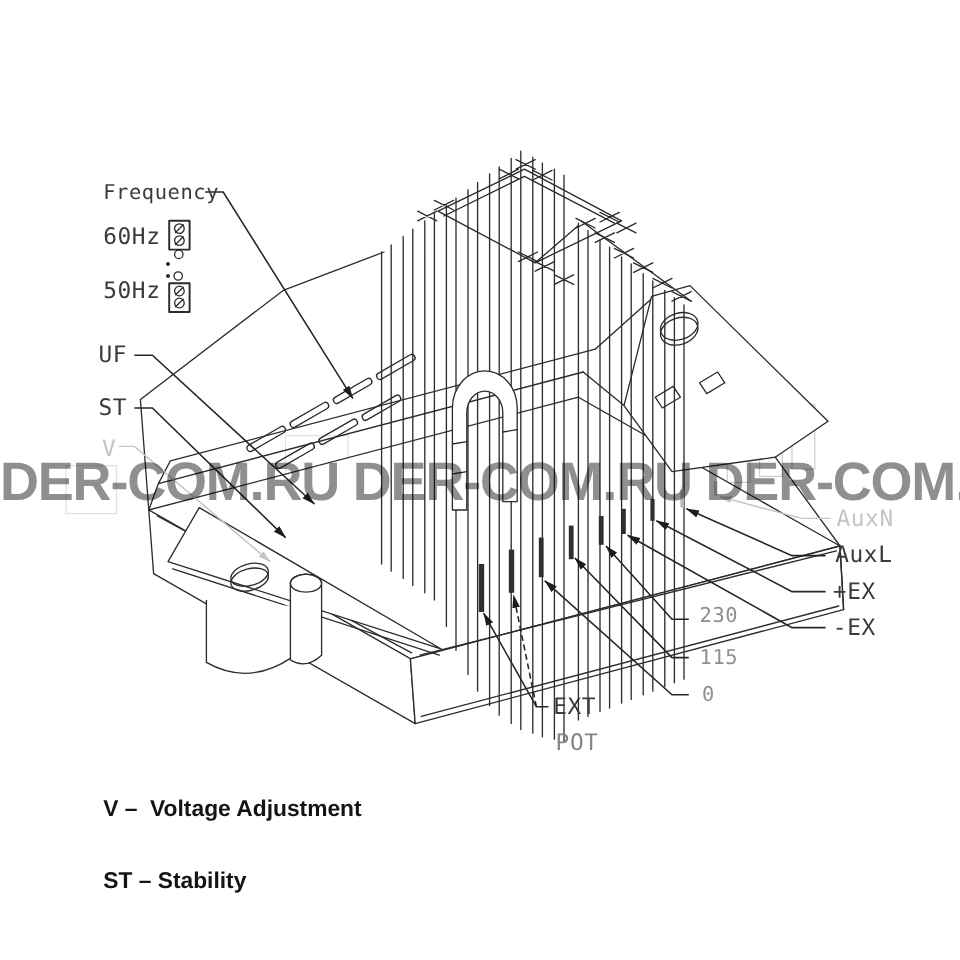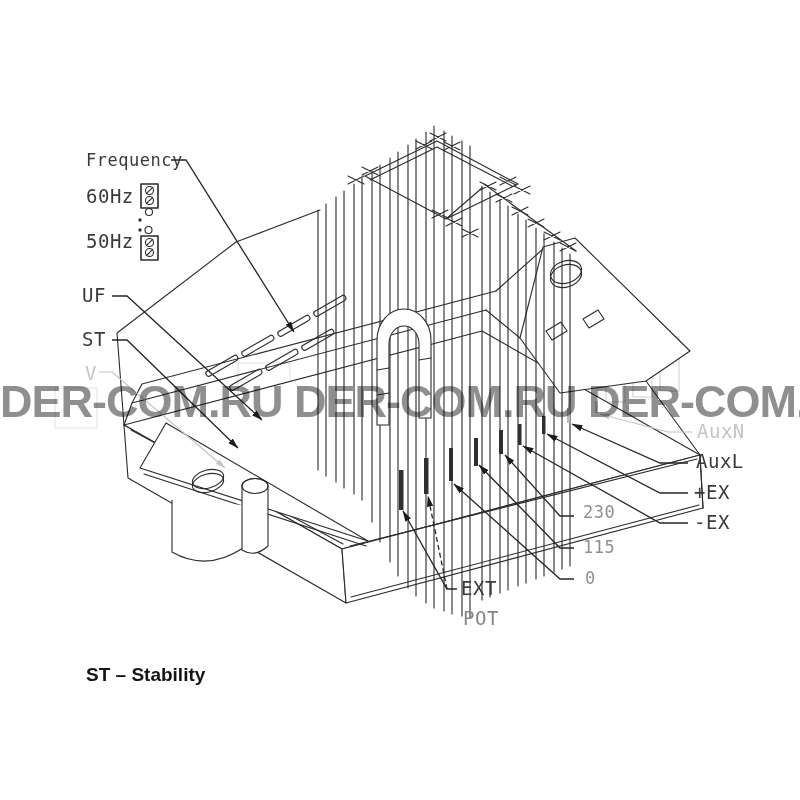--- a/index.html
+++ b/index.html
@@ -172,17 +172,18 @@
     <text x="583" y="553" class="cad17 num">115</text>
     <text x="585" y="584" class="cad17 num">0</text>
     <text x="461" y="595" class="cad19">EXT</text>
     <text x="463" y="625" class="cad19 pot">POT</text>
   </g>
 </svg>
 
 <div id="watermark">DER-COM.RU DER-COM.RU DER-COM.RU</div>
 
 <div id="legend">
+  <div class="i">V –  Voltage Adjustment</div>
   <div class="i">ST – Stability</div>
   
 </div>
 
 </div>
 
 </body></html>

